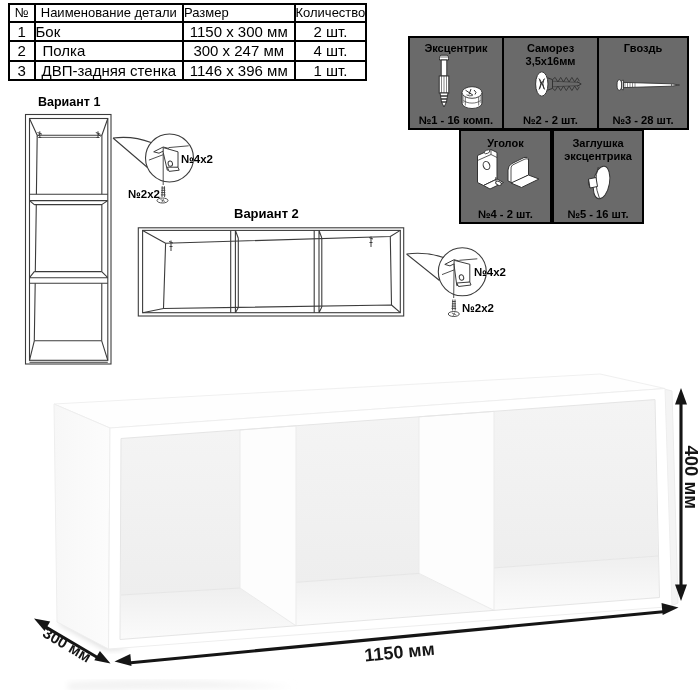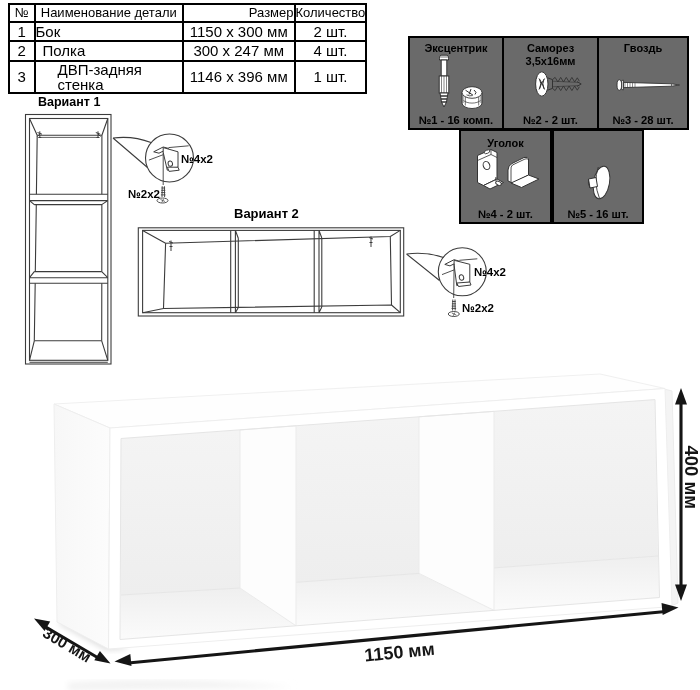--- a/index.html
+++ b/index.html
@@ -15,38 +15,38 @@
 </head>
 <body>
 <div id="page">
 
 <div class="abs" style="left:8px;top:3px;">
 <table class="parts">
   <tbody>
           <tr style="height:17.5px;font-size:13px;">
     <td style="width:23.5px;text-align:center;">№</td>
     <td style="width:146.5px;text-align:center;margin-left:36px;">Наименование детали</td>
-    <td style="width:109.5px;text-align:right;">Размер</td>
+    <td style="width:109.5px;text-align:left;">Размер</td>
     <td style="width:69.5px;text-align:center;">Количество</td>
   </tr>
   <tr style="height:19.5px;font-size:15px;">
     <td style="text-align:center;">1</td>
     <td style="padding-left:0;">Бок</td>
     <td style="text-align:center;">1150 х 300 мм</td>
     <td style="text-align:center;">2 шт.</td>
   </tr>
   <tr style="height:19.5px;font-size:15px;">
     <td style="text-align:center;">2</td>
     <td style="padding-left:7px;">Полка</td>
     <td style="text-align:center;">300 х 247 мм</td>
     <td style="text-align:center;">4 шт.</td>
   </tr>
   <tr style="height:19.5px;font-size:15px;">
     <td style="text-align:center;">3</td>
-    <td style="padding-left:22px;">ДВП-задняя стенка</td>
+    <td style="padding-left:6px;">ДВП-задняя стенка</td>
     <td style="text-align:center;">1146 х 396 мм</td>
     <td style="text-align:center;">1 шт.</td>
   </tr>
 </tbody>
       </table>
 </div>
 
 <div class="hw" style="left:408px;top:36px;width:96px;height:93.5px;">
   <div class="hwt" style="margin-top:4px;">Эксцентрик</div>
   <div class="hwn" style="bottom:2px;">№1 - 16 комп.</div>
@@ -121,20 +121,21 @@
       <ellipse cx="23.5" cy="35.2" rx="3" ry="1.8" transform="rotate(25 23.5 35.2)" stroke-width="0.9"></ellipse>
       <path d="M33 22 Q33 17.5 37 15.5 L49 9.5 Q53 8.5 53.5 11 L53.5 27 L37.5 35 L33 33 Z"></path>
       <path d="M37.5 17 Q35.5 18.5 36 22 L36 35 M37.5 17 L50 11 Q53 10 53.5 12" stroke-width="0.85" fill="none"></path>
       <path d="M36 35 L53.5 27 L64 31 L46.5 39.5 Z"></path>
       <path d="M36 35 L37.5 35" stroke-width="0.8" fill="none"></path>
     </g>
   </svg>
 </div>
 
 <div class="hw" style="left:552px;top:129px;width:92px;height:95px;">
+  <div class="hwt" style="margin-top:6px;">Заглушка<br>эксцентрика</div>
   <div class="hwn" style="bottom:2px;">№5 - 16 шт.</div>
 
   <svg class="abs" style="left:32px;top:34px;" width="26" height="36" viewBox="0 0 26 36">
     <g fill="#fff" stroke="#333" stroke-width="1">
       <ellipse cx="15.5" cy="17.5" rx="8" ry="16.5" transform="rotate(10 15.5 17.5)"></ellipse>
       <path d="M12.3 2 Q7 17 13.5 33.4" fill="none" stroke-width="0.9"></path>
       <path d="M2.5 14 L10 12.5 L11.5 21.5 L4 23 Z"></path>
       <path d="M2.5 14 Q1.6 18.5 4 23" fill="none" stroke-width="0.9"></path>
     </g>
   </svg>

